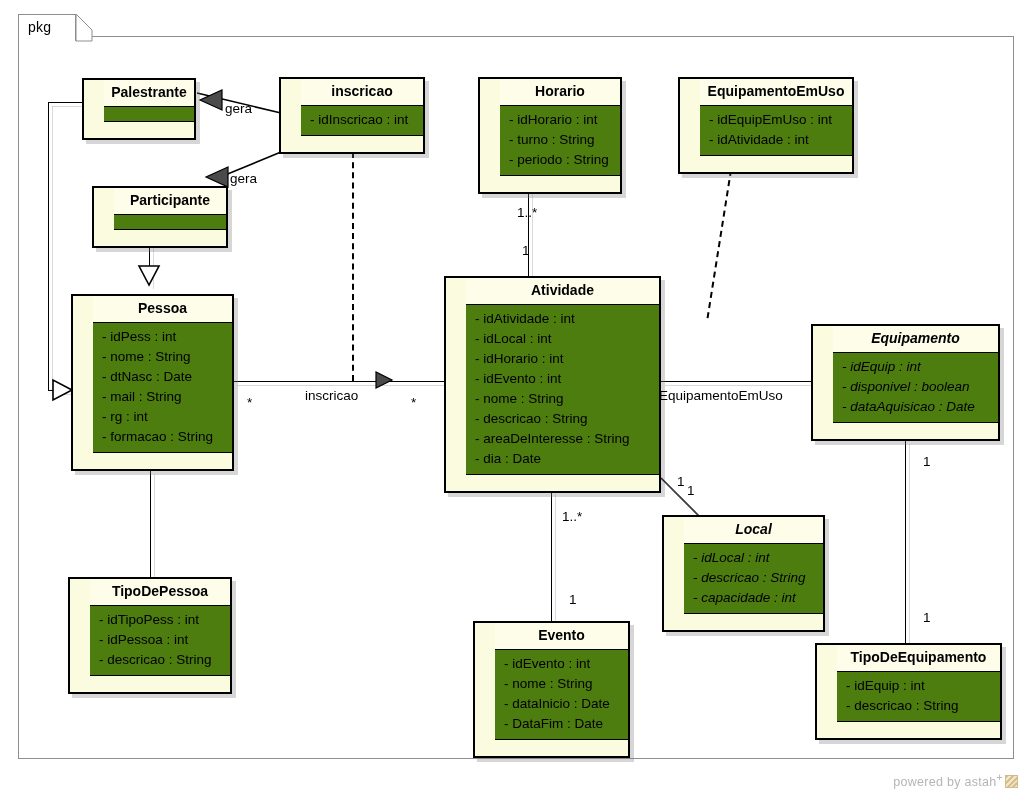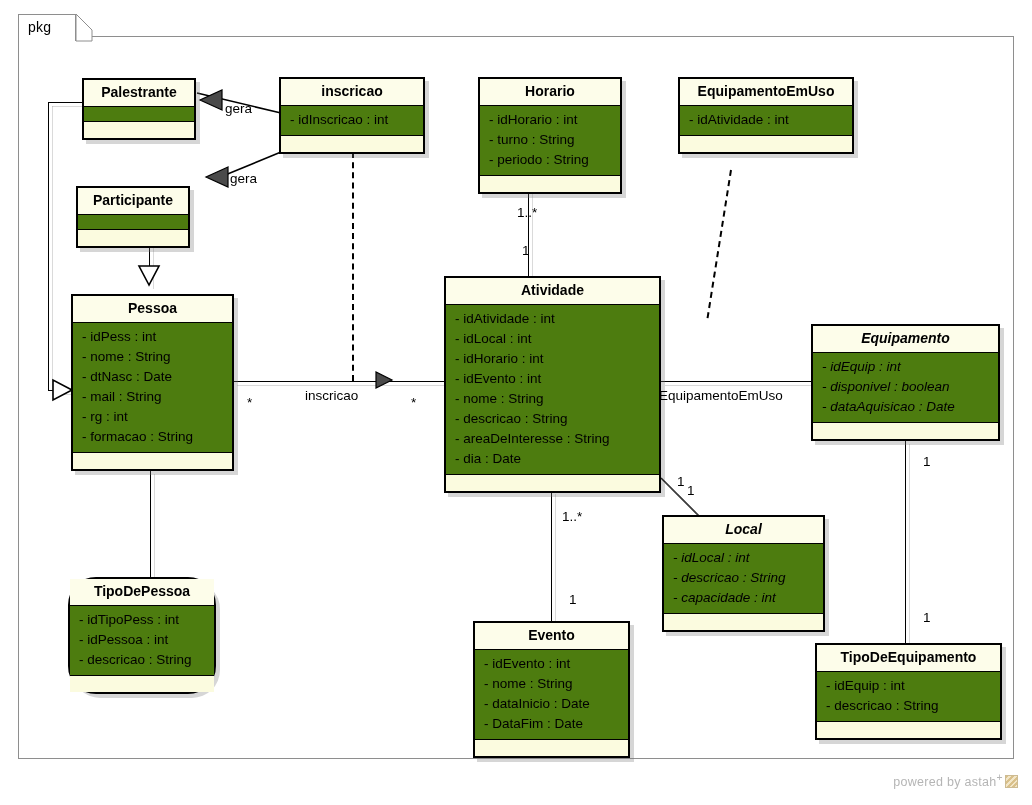--- a/index.html
+++ b/index.html
@@ -51,20 +51,21 @@
   }
 
   
   .cls {
     position: absolute;
     background: #fbfbdf;
     border: 2px solid #000000;
     box-sizing: border-box;
     box-shadow: 4px 4px 0 0 rgba(120,120,120,.30);
     z-index: 5;
+    padding-left: 20px;
   }
   .cls .name {
     text-align: center;
     font-size: 14px;
     font-weight: bold;
     color: #000;
     padding: 4px 4px 5px 4px;
     background: #fdfdea;
     border-bottom: 1px solid #000;
     line-height: 17px;
@@ -240,26 +241,27 @@
       <div class="a">- idHorario : int</div>
       <div class="a">- turno : String</div>
       <div class="a">- periodo : String</div>
     </div>
     <div class="ops"></div>
   </div>
 
   <div class="cls" style="left:678px; top:77px; width:176px;">
     <div class="name">EquipamentoEmUso</div>
     <div class="attrs">
+      <div class="a">- idEquipEmUso : int</div>
       <div class="a">- idAtividade : int</div>
     </div>
     <div class="ops"></div>
   </div>
 
-  <div class="cls" style="left:76px; top:186px; width:114px;">
+  <div class="cls" style="left:92px; top:186px; width:136px;">
     <div class="name">Participante</div>
     <div class="attrs empty"></div>
     <div class="ops"></div>
   </div>
 
   <div class="cls" style="left:71px; top:294px; width:163px;">
     <div class="name">Pessoa</div>
     <div class="attrs">
       <div class="a">- idPess : int</div>
       <div class="a">- nome : String</div>
@@ -289,21 +291,21 @@
   <div class="cls" style="left:811px; top:324px; width:189px;font-style:italic;">
     <div class="name">Equipamento</div>
     <div class="attrs">
       <div class="a">- idEquip : int</div>
       <div class="a">- disponivel : boolean</div>
       <div class="a">- dataAquisicao : Date</div>
     </div>
     <div class="ops"></div>
   </div>
 
-  <div class="cls" style="left:68px; top:577px; width:148px;border-radius:28px;">
+  <div class="cls" style="left:68px; top:577px; width:164px;">
     <div class="name">TipoDePessoa</div>
     <div class="attrs">
       <div class="a">- idTipoPess : int</div>
       <div class="a">- idPessoa : int</div>
       <div class="a">- descricao : String</div>
     </div>
     <div class="ops"></div>
   </div>
 
   <div class="cls" style="left:662px; top:515px; width:163px;font-style:italic;">

